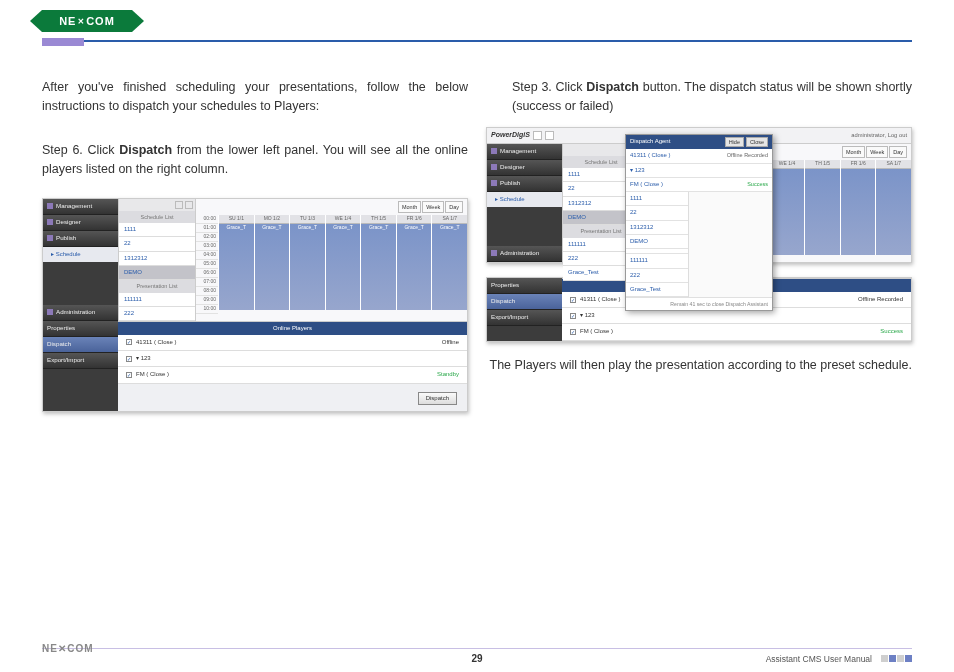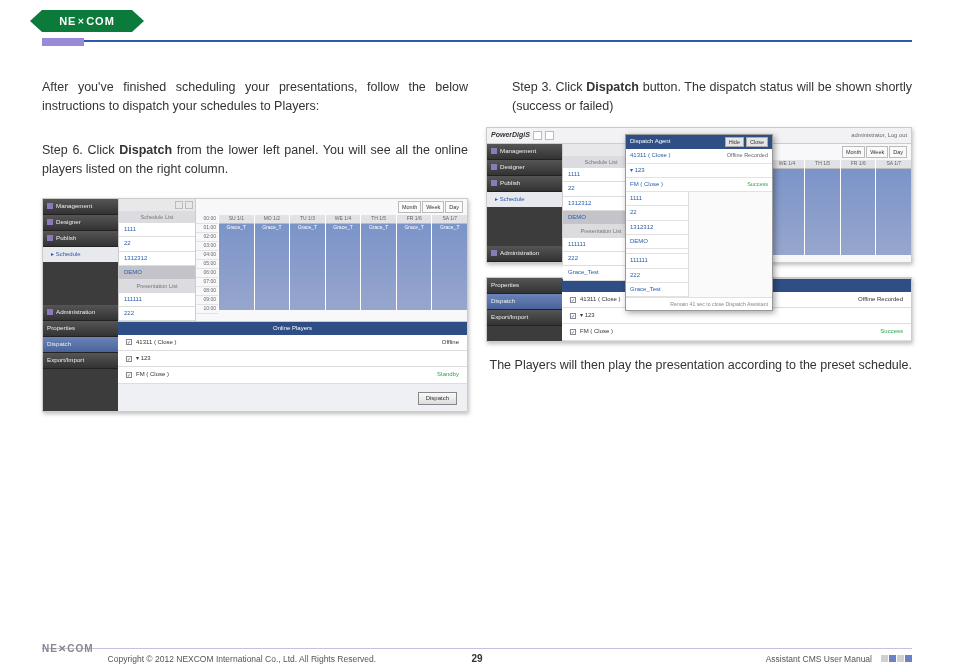--- a/index.html
+++ b/index.html
@@ -405,21 +405,20 @@
         </div>
       </div>
     </div>
 
     <div class="closing">The Players will then play the presentation according to the preset schedule.</div>
   </div>
 </div>
 
 <div class="page-footer">
   <span class="footer-logo">NE✕COM</span>
-  <span>Copyright © 2012 NEXCOM International Co., Ltd. All Rights Reserved.</span>
   <span class="pagenum">29</span>
   <span class="manual">Assistant CMS User Manual</span>
   <span class="footer-sq">
       <span class="sq g"></span>
       <span class="sq b"></span>
       <span class="sq g"></span>
       <span class="sq b"></span>
     </span>
 </div>
 

